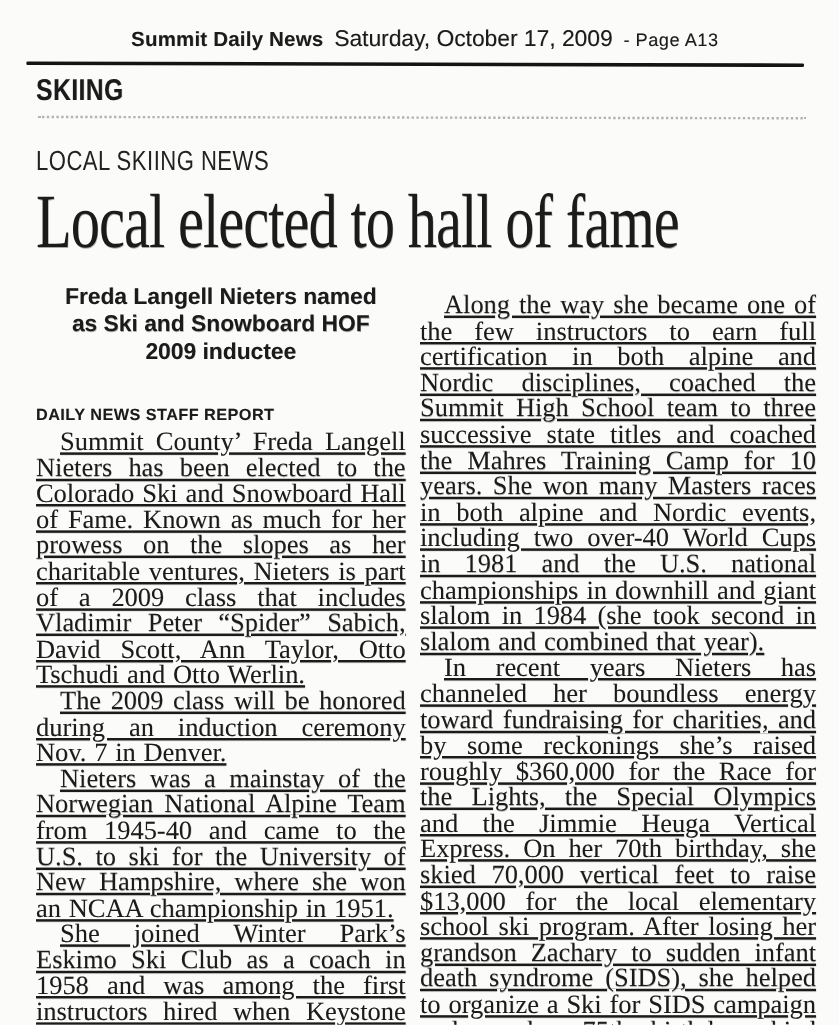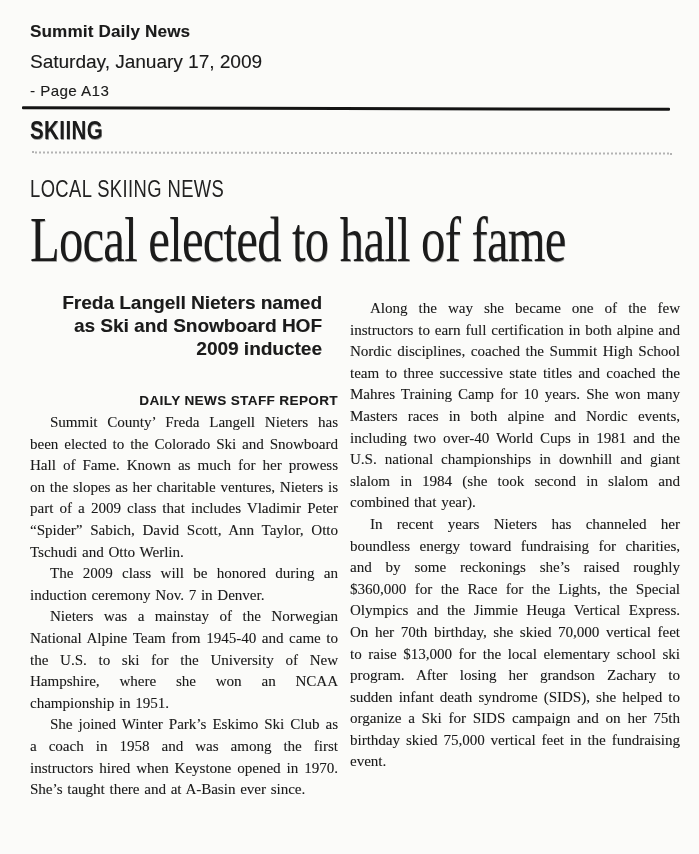--- a/index.html
+++ b/index.html
@@ -20,21 +20,20 @@
   
   .masthead{
     display:flex;
     justify-content:center;
     align-items:baseline;
     gap:9px;
     font-family:"Liberation Sans", sans-serif;
     white-space:nowrap;
     margin-bottom:8px;
     text-shadow:0.4px 0.4px 0 rgba(30,30,30,.35);
-    flex-direction:column;
   }
   .paper-name{font-weight:700;font-size:17px;letter-spacing:.2px;}
   .paper-date{font-weight:400;font-size:19px;}
   .paper-page{font-weight:400;font-size:15px;letter-spacing:.5px;text-align:right;}
   .top-rule{
     height:3px;background:#141414;
     margin:0 8px 0 -8px;
     transform:rotate(.15deg);
     border-radius:1px;
   }
@@ -83,53 +82,54 @@
     gap:12px;
     margin-top:18px;
   }
   .col-left{width:308px;flex:none;}
   .col-right{width:330px;flex:none;padding-top:7px;}
   .subhead{
     font-family:"Liberation Sans", sans-serif;
     font-weight:700;
     font-size:19px;
     line-height:23px;
-    text-align:right;
+    text-align:center;
     width:276px;
     margin:0 auto;
     text-shadow:0.4px 0.4px 0 rgba(20,20,20,.35);
   }
   .byline{
     font-family:"Liberation Sans", sans-serif;
     font-weight:700;
     font-size:13.5px;
     letter-spacing:.4px;
-    text-align:right;
+    text-align:left;
     margin-top:33px;
     text-shadow:0.3px 0.3px 0 rgba(20,20,20,.3);
   }
   .body-text{margin-top:4px;}
   .body-text p, .col-right p{
     margin:0;
-    font-size:15px;
+    font-size:22px;
     line-height:21.6px;
     text-align:justify;
     text-indent:20px;
     text-shadow:0.3px 0.3px 0 rgba(25,25,25,.3);
     word-spacing:1px;
+    text-decoration:underline;
   }
 </style>
 </head>
 <body>
 
 <div class="page">
 
   <div class="masthead">
     <span class="paper-name">Summit Daily News</span>
-    <span class="paper-date">Saturday, January 17, 2009</span>
+    <span class="paper-date">Saturday, October 17, 2009</span>
     <span class="paper-page">- Page A13</span>
   </div>
 
   <div class="top-rule"></div>
 
   <div class="section-label">SKIING</div>
   <div class="dotted-rule"></div>
 
   <div class="kicker">LOCAL SKIING NEWS</div>
   <div class="headline">Local elected to hall of fame</div>

